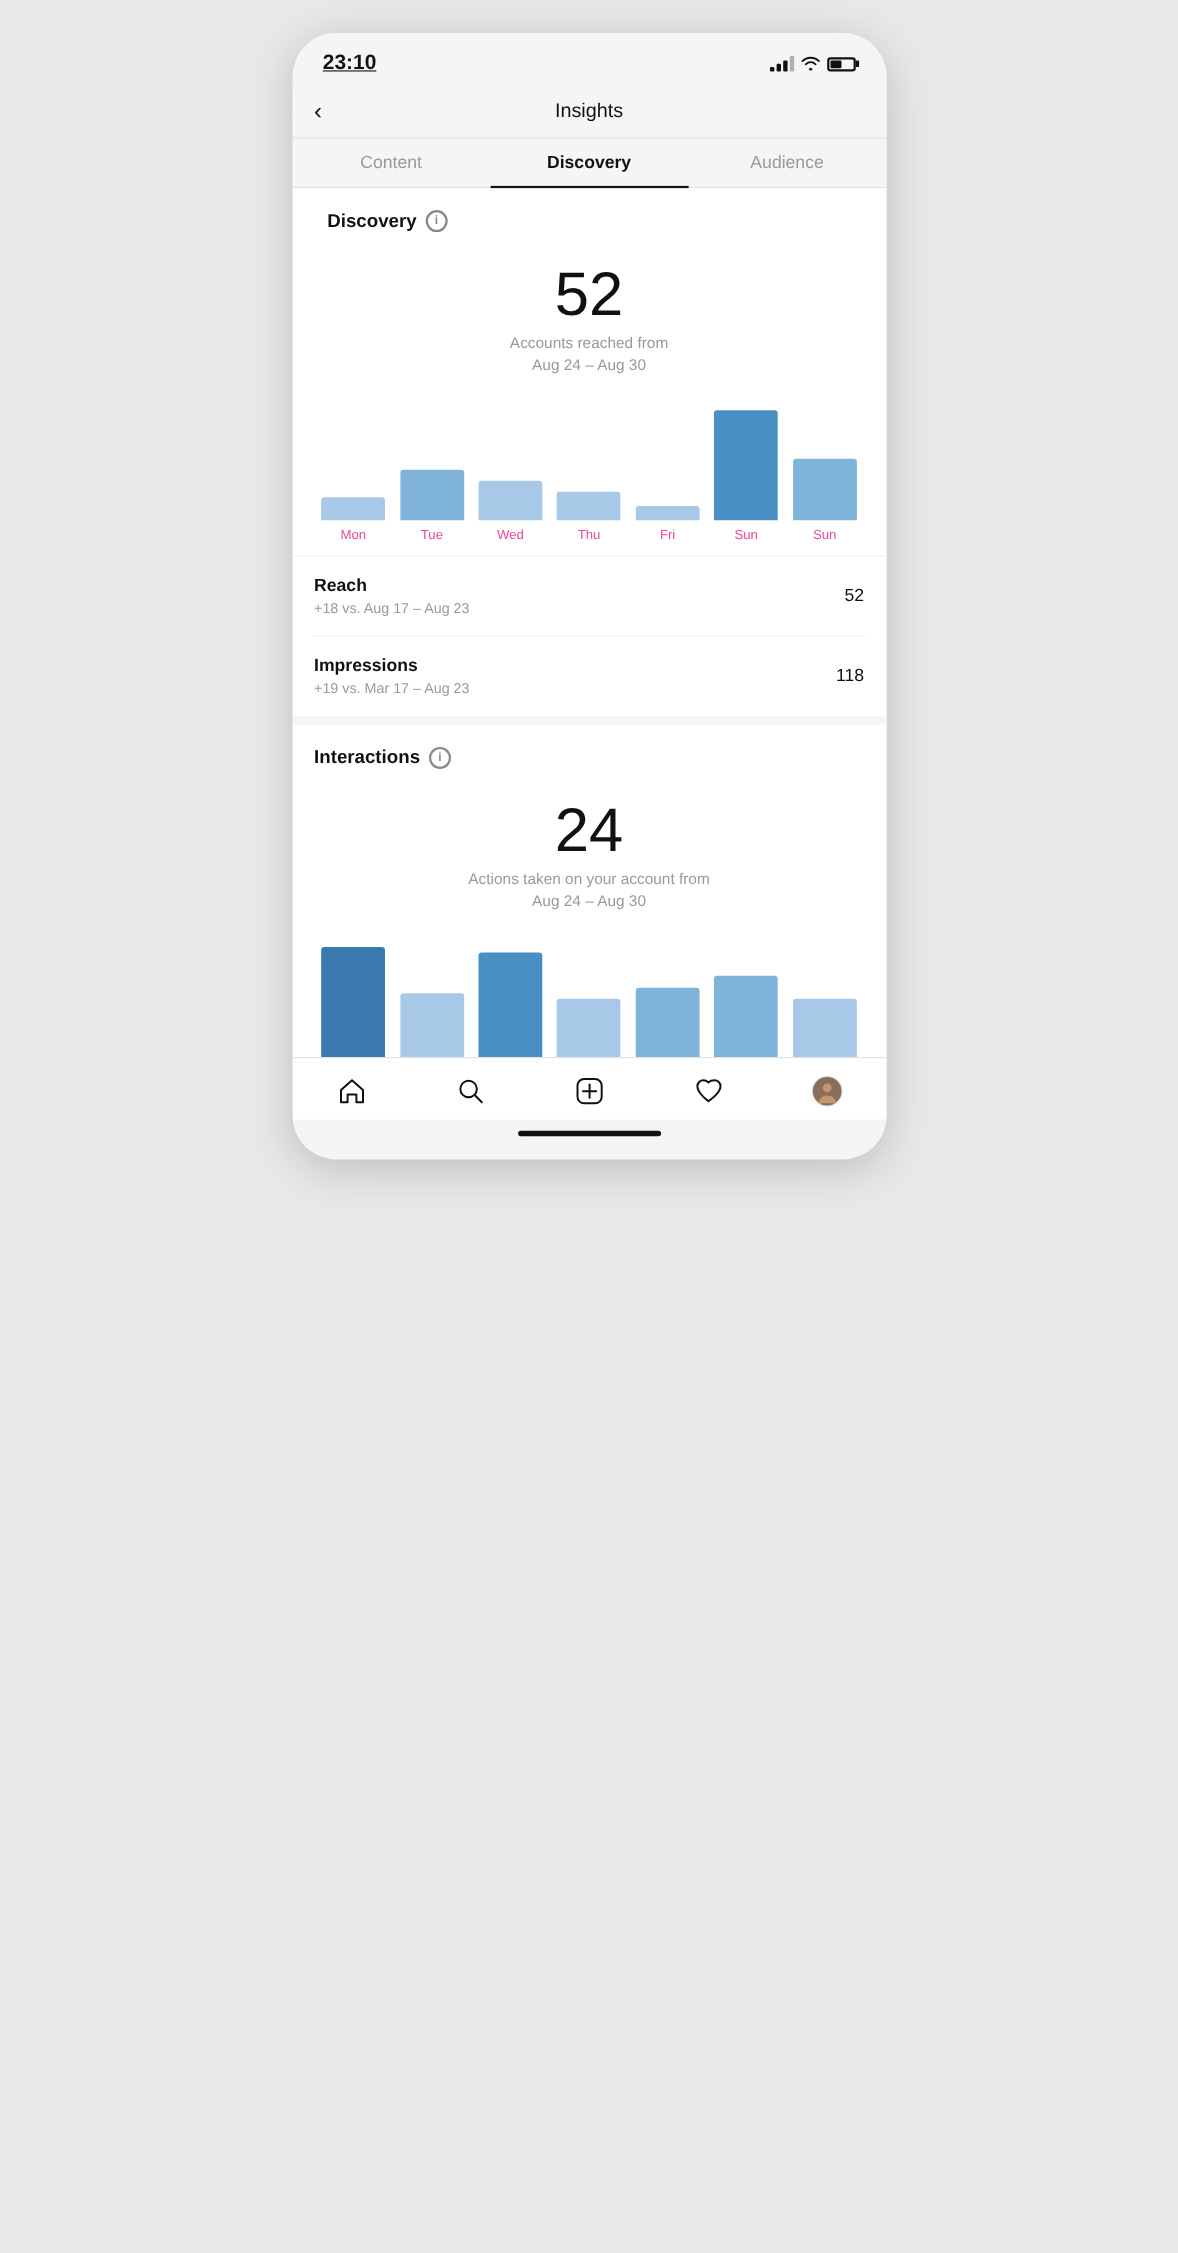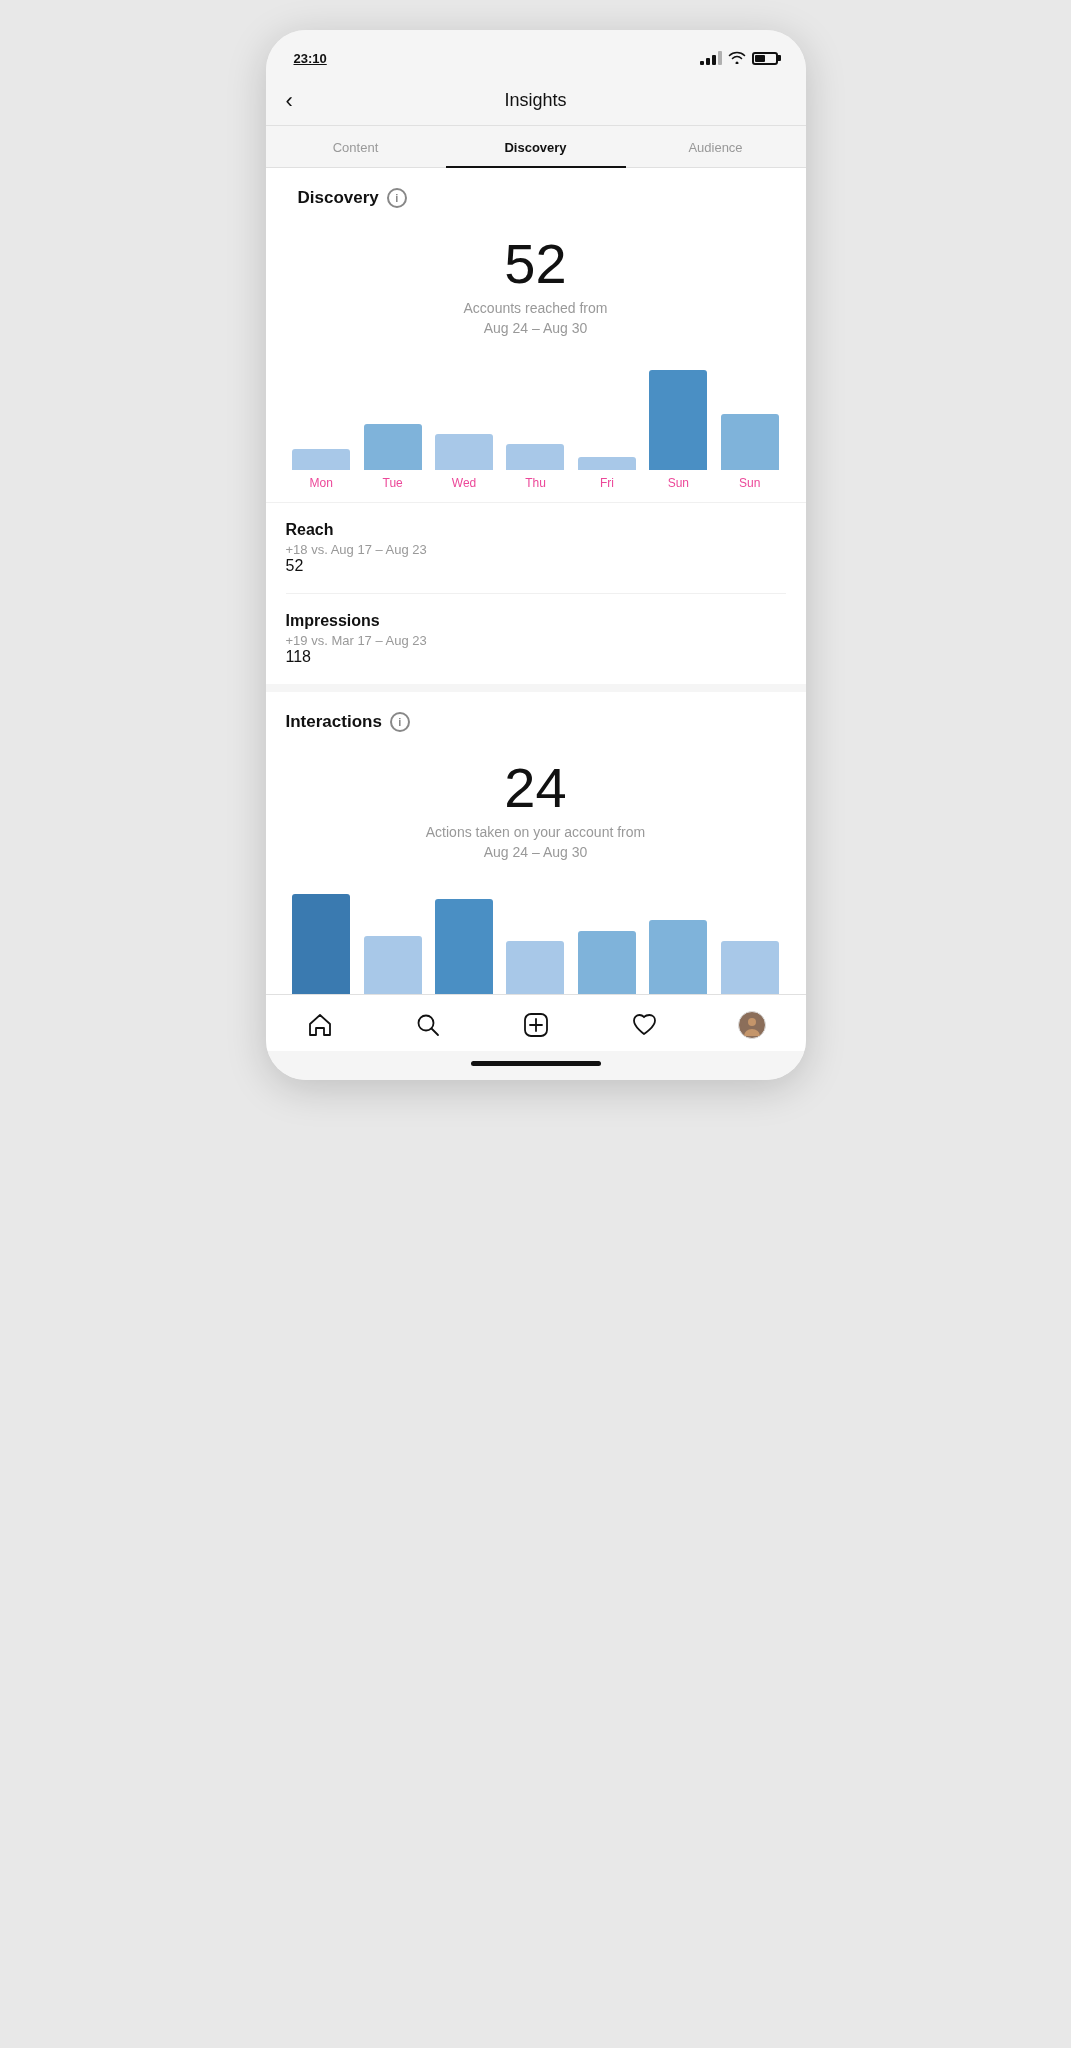--- a/index.html
+++ b/index.html
@@ -29,21 +29,21 @@
     .status-bar {
       background: #f5f5f5;
       display: flex;
       justify-content: space-between;
       align-items: center;
       padding: 14px 28px 8px 28px;
       height: 50px;
     }
 
     .status-time {
-      font-size: 13px;
+      font-size: 19px;
       font-weight: 600;
       color: #111;
       text-decoration: underline;
     }
 
     .status-icons {
       display: flex;
       align-items: center;
       gap: 6px;
     }
@@ -126,21 +126,21 @@
     .tabs {
       display: flex;
       background: #f5f5f5;
       border-bottom: 1px solid #e0e0e0;
     }
 
     .tab {
       flex: 1;
       text-align: center;
       padding: 14px 0 12px;
-      font-size: 13px;
+      font-size: 16px;
       color: #999;
       cursor: pointer;
       position: relative;
     }
 
     .tab.active {
       color: #111;
       font-weight: 600;
     }
 
@@ -248,24 +248,23 @@
 
     
     .stats-section {
       padding: 0 20px;
       border-top: 1px solid #f0f0f0;
     }
 
     .stat-row {
       display: flex;
       justify-content: space-between;
-      align-items: flex-start;
+      align-items: center;
       padding: 18px 0;
       border-bottom: 1px solid #f0f0f0;
-      flex-direction: column;
     }
 
     .stat-row:last-child {
       border-bottom: none;
     }
 
     .stat-label {
       font-size: 16px;
       font-weight: 600;
       color: #111;

